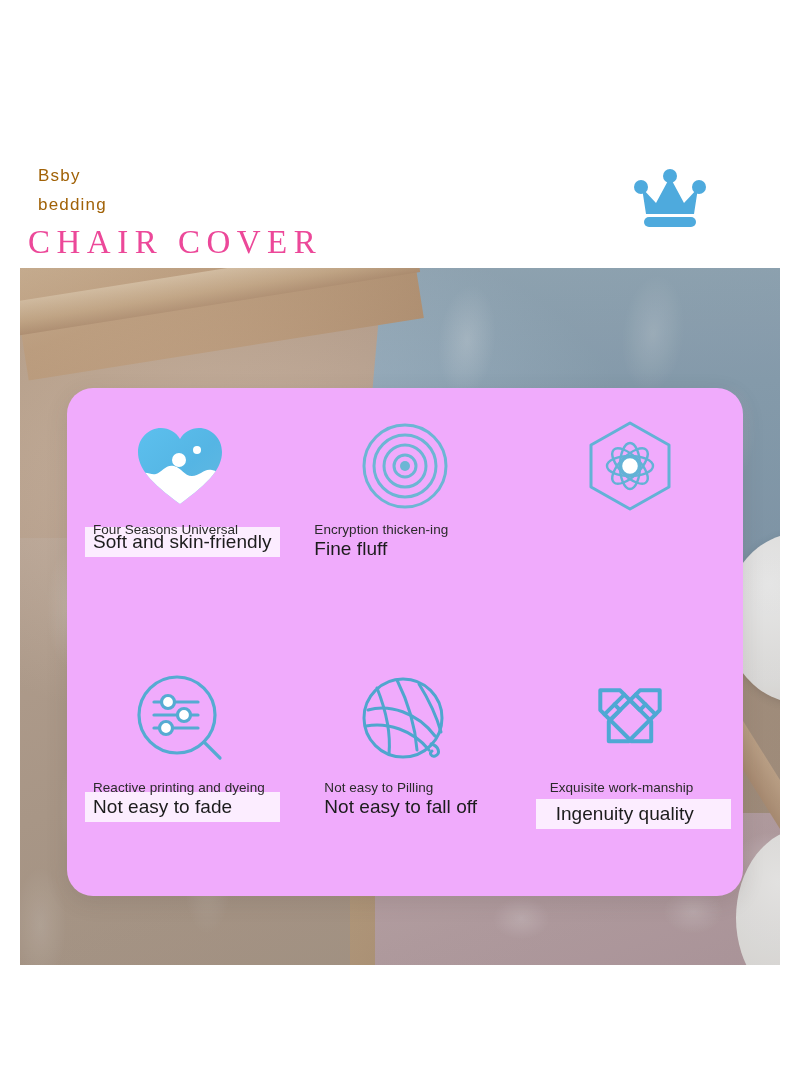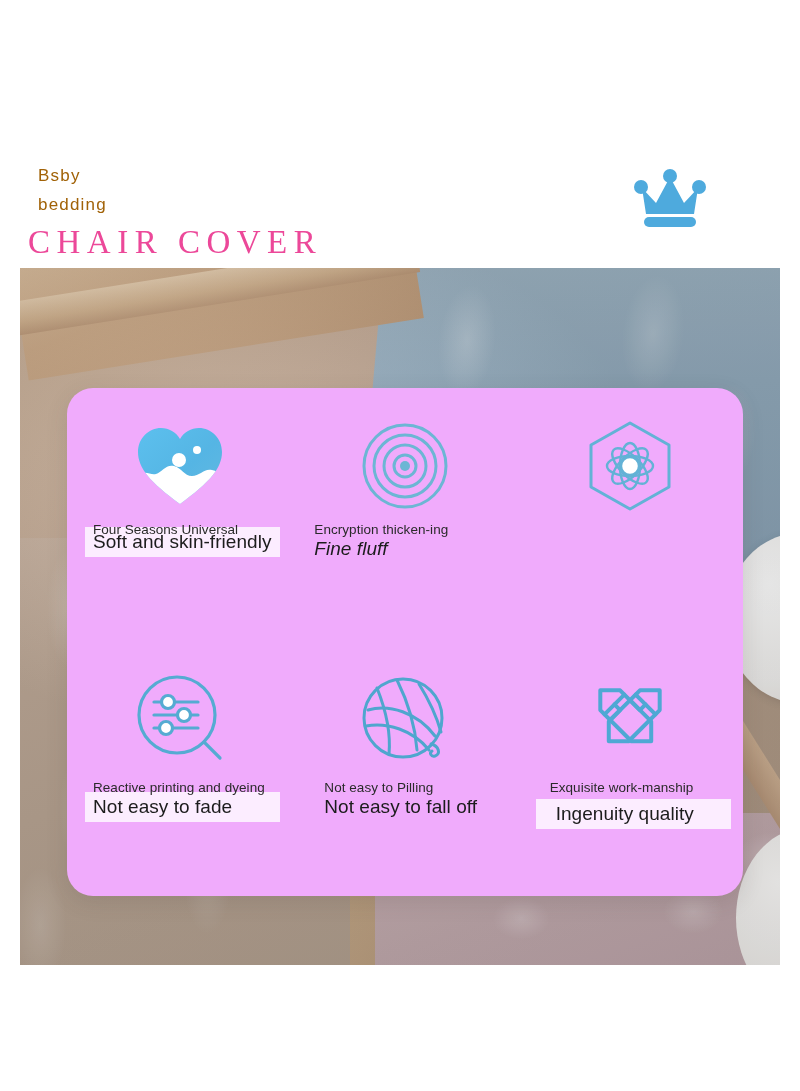--- a/index.html
+++ b/index.html
@@ -262,21 +262,21 @@
     right: 12px;
     bottom: -4px;
     height: 30px;
     background: rgba(255,255,255,0.78);
     z-index: 1;
   }
 
   
   .cell-1 .main-label { margin-top: -6px; }
   .cell-2 .cell-text { padding-left: 22px; }
-  .cell-2 .main-label { margin-top: 1px; font-style: italic; }
+  .cell-2 .main-label { margin-top: 1px; }
   .cell-3 .cell-text { padding-left: 30px; }
   .cell-3 .main-label { margin-top: 1px; }
   .cell-4 .cell-text { padding-left: 26px; margin-top: 14px; }
   .cell-4 .main-label { margin-top: 1px; }
   .cell-5 .cell-text { padding-left: 32px; margin-top: 14px; }
   .cell-5 .main-label { margin-top: 1px; }
   .cell-6 .cell-text { padding-left: 32px; margin-top: 14px; }
   .cell-6 .main-label { margin-top: 8px; padding-left: 6px; }
 
   .bottom-white {

